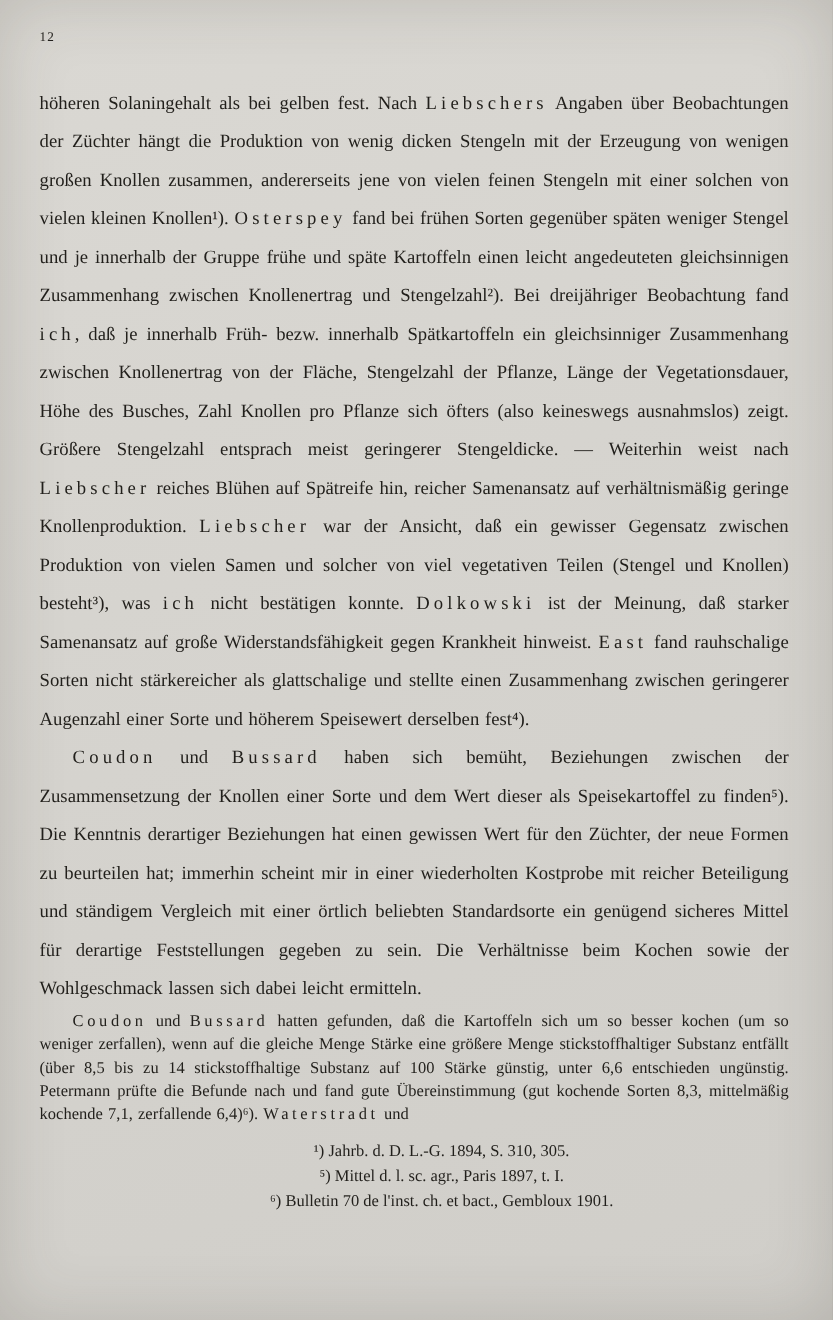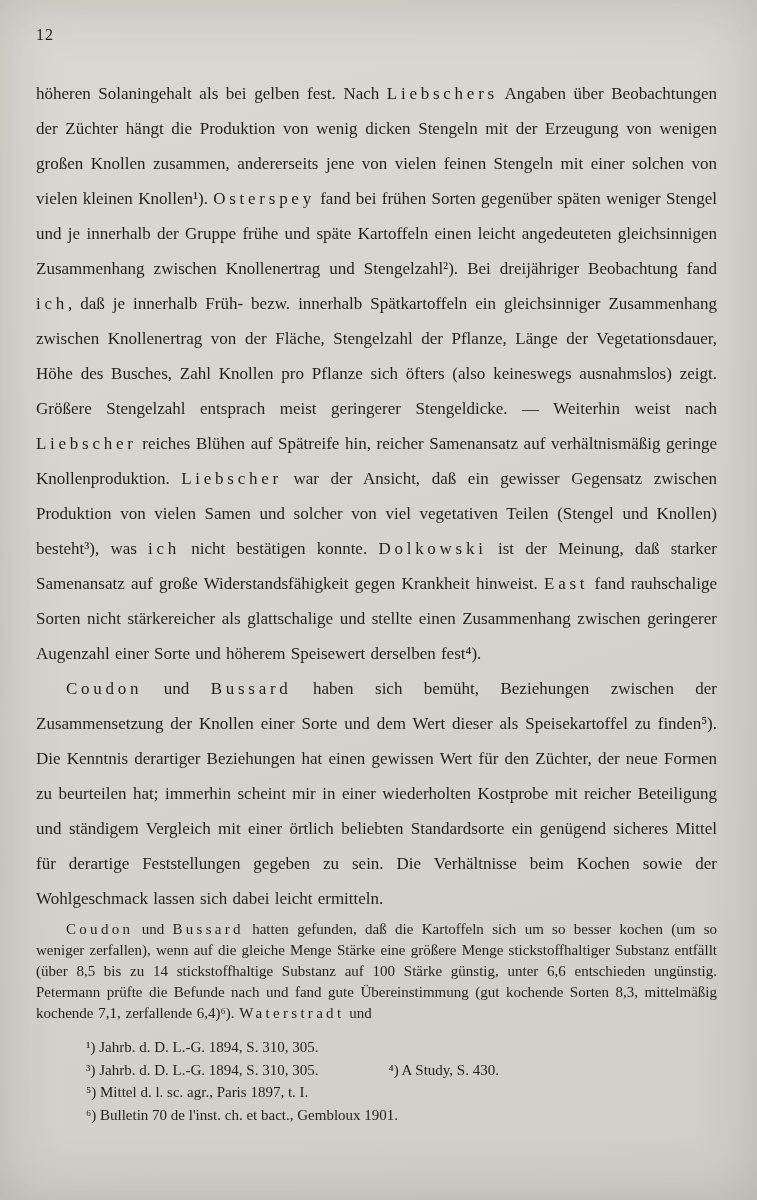--- a/index.html
+++ b/index.html
@@ -22,21 +22,21 @@
     overflow: hidden;
   }
   .header-row {
     position: relative;
     height: 36px;
   }
   .page-number {
     position: absolute;
     left: 0;
     top: 2px;
-    font-size: 16px;
+    font-size: 12px;
     letter-spacing: 1px;
   }
   .running-title {
     position: absolute;
     left: 0;
     right: 0;
     top: 4px;
     text-align: center;
     font-size: 18px;
   }
@@ -54,36 +54,35 @@
     line-height: 21px;
     margin-top: 3px;
   }
   .sp { letter-spacing: 0.22em; }
   .footnotes {
     margin-top: 12px;
     padding-left: 50px;
     font-size: 15px;
     line-height: 22.5px;
   }
-  .fn-line { white-space: nowrap; }
+  .fn-line { white-space: nowrap; text-align: center; }
   .fn-part + .fn-part { margin-left: 70px; }
 </style>
 </head>
 <body>
 
 <div class="page">
   <div class="header-row">
     <span class="page-number">12</span>
   </div>
 
   <div class="body-text">
       <p class="para"><span>höheren Solaningehalt als bei gelben fest. Nach </span><span class="sp">Liebschers</span><span> Angaben über Beobachtungen der Züchter hängt die Produktion von wenig dicken Stengeln mit der Erzeugung von wenigen großen Knollen zusammen, andererseits jene von vielen feinen Stengeln mit einer solchen von vielen kleinen Knollen¹). </span><span class="sp">Osterspey</span><span> fand bei frühen Sorten gegenüber späten weniger Stengel und je innerhalb der Gruppe frühe und späte Kartoffeln einen leicht angedeuteten gleichsinnigen Zusammenhang zwischen Knollenertrag und Stengelzahl²). Bei dreijähriger Beobachtung fand </span><span class="sp">ich</span><span>, daß je innerhalb Früh- bezw. innerhalb Spätkartoffeln ein gleichsinniger Zusammenhang zwischen Knollenertrag von der Fläche, Stengelzahl der Pflanze, Länge der Vegetationsdauer, Höhe des Busches, Zahl Knollen pro Pflanze sich öfters (also keineswegs ausnahmslos) zeigt. Größere Stengelzahl entsprach meist geringerer Stengeldicke. — Weiterhin weist nach </span><span class="sp">Liebscher</span><span> reiches Blühen auf Spätreife hin, reicher Samenansatz auf verhältnismäßig geringe Knollenproduktion. </span><span class="sp">Liebscher</span><span> war der Ansicht, daß ein gewisser Gegensatz zwischen Produktion von vielen Samen und solcher von viel vegetativen Teilen (Stengel und Knollen) besteht³), was </span><span class="sp">ich</span><span> nicht bestätigen konnte. </span><span class="sp">Dolkowski</span><span> ist der Meinung, daß starker Samenansatz auf große Widerstandsfähigkeit gegen Krankheit hinweist. </span><span class="sp">East</span><span> fand rauhschalige Sorten nicht stärkereicher als glattschalige und stellte einen Zusammenhang zwischen geringerer Augenzahl einer Sorte und höherem Speisewert derselben fest⁴).</span></p>
       <p class="para indent"><span class="sp">Coudon</span><span> und </span><span class="sp">Bussard</span><span> haben sich bemüht, Beziehungen zwischen der Zusammensetzung der Knollen einer Sorte und dem Wert dieser als Speisekartoffel zu finden⁵). Die Kenntnis derartiger Beziehungen hat einen gewissen Wert für den Züchter, der neue Formen zu beurteilen hat; immerhin scheint mir in einer wiederholten Kostprobe mit reicher Beteiligung und ständigem Vergleich mit einer örtlich beliebten Standardsorte ein genügend sicheres Mittel für derartige Feststellungen gegeben zu sein. Die Verhältnisse beim Kochen sowie der Wohlgeschmack lassen sich dabei leicht ermitteln.</span></p>
       <p class="para small indent"><span class="sp">Coudon</span><span> und </span><span class="sp">Bussard</span><span> hatten gefunden, daß die Kartoffeln sich um so besser kochen (um so weniger zerfallen), wenn auf die gleiche Menge Stärke eine größere Menge stickstoffhaltiger Substanz entfällt (über 8,5 bis zu 14 stickstoffhaltige Substanz auf 100 Stärke günstig, unter 6,6 entschieden ungünstig. Petermann prüfte die Befunde nach und fand gute Übereinstimmung (gut kochende Sorten 8,3, mittelmäßig kochende 7,1, zerfallende 6,4)⁶). </span><span class="sp">Waterstradt</span><span> und</span></p>
     </div>
 
   <div class="footnotes">
       <div class="fn-line"><span class="fn-part">¹) Jahrb. d. D. L.-G. 1894, S. 310, 305.</span></div>
-      <div class="fn-line"><span class="fn-part">³) Jahrb. d. D. L.-G. 1894, S. 310, 305.</span><span class="fn-part">⁴) A Study, S. 430.</span></div>
       <div class="fn-line"><span class="fn-part">⁵) Mittel d. l. sc. agr., Paris 1897, t. I.</span></div>
       <div class="fn-line"><span class="fn-part">⁶) Bulletin 70 de l'inst. ch. et bact., Gembloux 1901.</span></div>
     </div>
 </div>
 
 </body></html>

